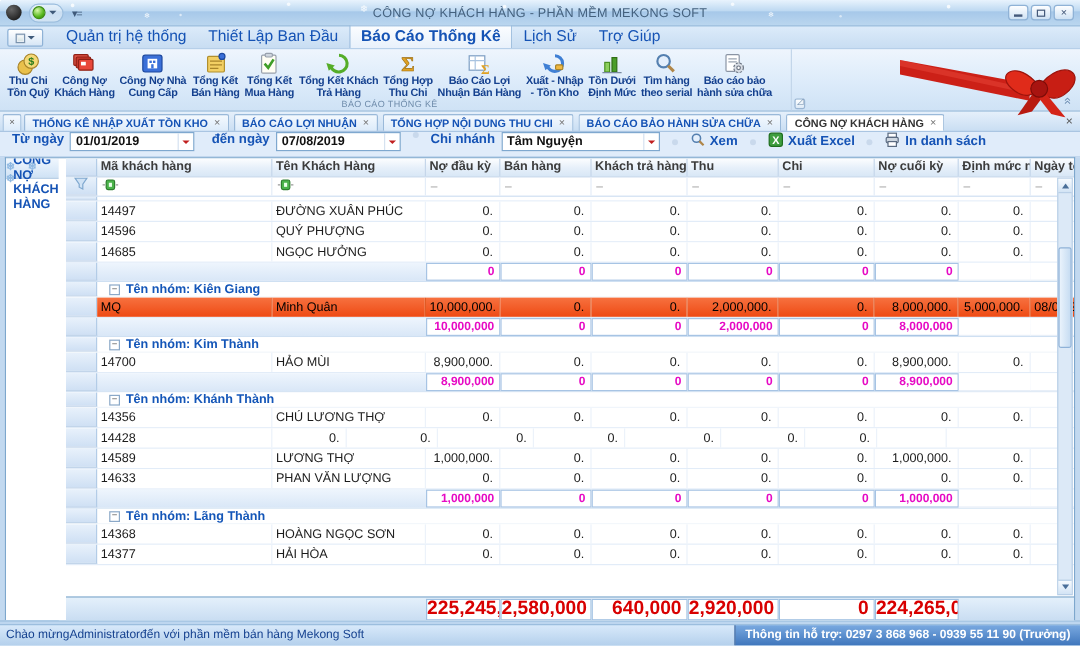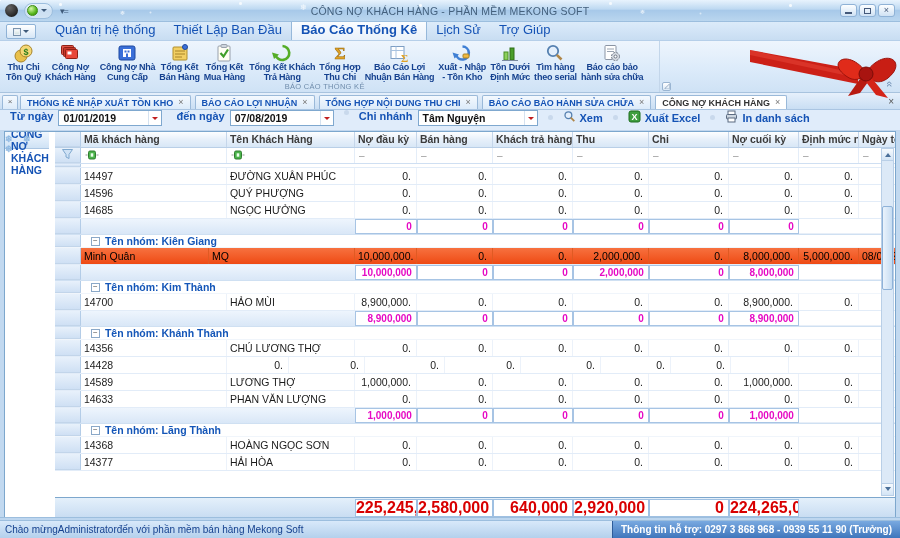--- a/index.html
+++ b/index.html
@@ -327,21 +327,21 @@
     <span style="width:14px"></span>
     <span class="f-label">đến ngày</span>
     <div class="f-input" style="width:104px">
       <span>07/08/2019</span>
       <span class="f-dd">
           <span class="caret"></span>
         </span>
     </div>
     <span class="f-sep"></span>
     <span class="f-label">Chi nhánh</span>
-    <div class="f-input" style="width:120px">
+    <div class="f-input" style="width:132px">
       <span>Tâm Nguyện</span>
       <span class="f-dd">
           <span class="caret"></span>
         </span>
     </div>
     <div id="f-actions" style="display:flex;align-items:center">
         <span class="f-sep"></span>
         <span class="f-action">
           <span><svg width="13" height="13" viewBox="0 0 13 13">
               <circle cx="5.4" cy="5.2" r="3.4" fill="#e4effc" stroke="#5580b0" stroke-width="1.3"></circle>
@@ -483,22 +483,22 @@
           </div>
           <div class="g-row grp-row">
             <div class="cell c-ind ind-cell"></div>
             <div class="grp-cell">
               <span class="collapse-box">−</span>
               <span>Tên nhóm: Kiên Giang</span>
             </div>
           </div>
           <div class="g-row d-row selected">
             <div class="cell c-ind ind-cell"></div>
+            <div class="cell d-cell c-ma">MQ</div>
             <div class="cell d-cell c-ten">Minh Quân</div>
-            <div class="cell d-cell c-ma">MQ</div>
             <div class="cell d-cell c-n1 num">10,000,000.</div>
             <div class="cell d-cell c-n2 num">0.</div>
             <div class="cell d-cell c-n3 num">0.</div>
             <div class="cell d-cell c-n4 num">2,000,000.</div>
             <div class="cell d-cell c-n5 num">0.</div>
             <div class="cell d-cell c-n6 num">8,000,000.</div>
             <div class="cell d-cell c-n7 num">5,000,000.</div>
             <div class="cell d-cell c-date">08/01/2019</div>
             <div class="cell c-fill"></div>
           </div>

